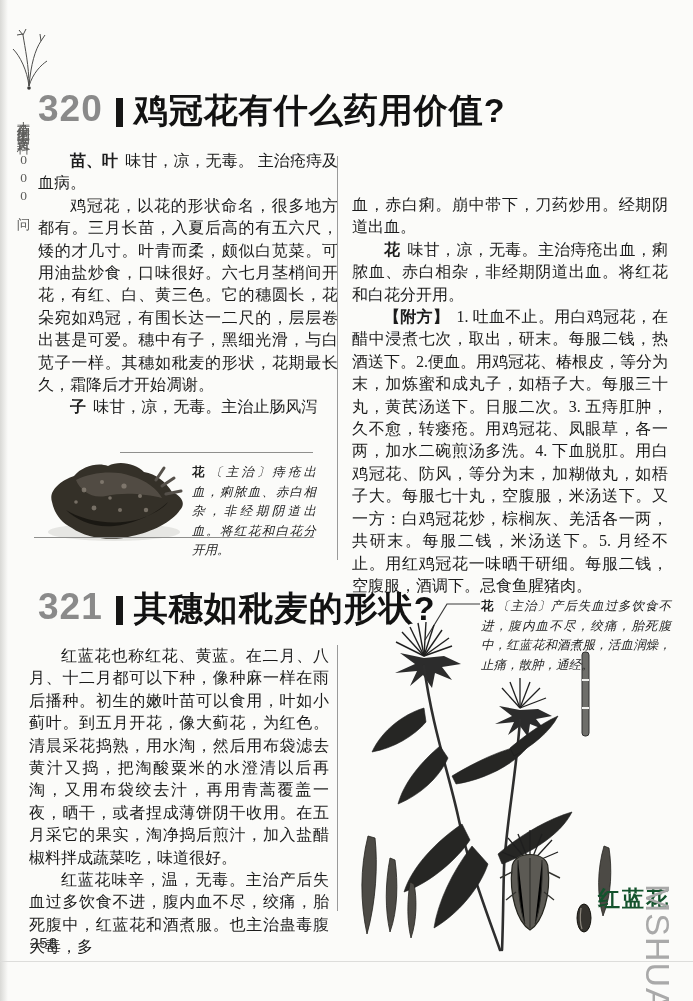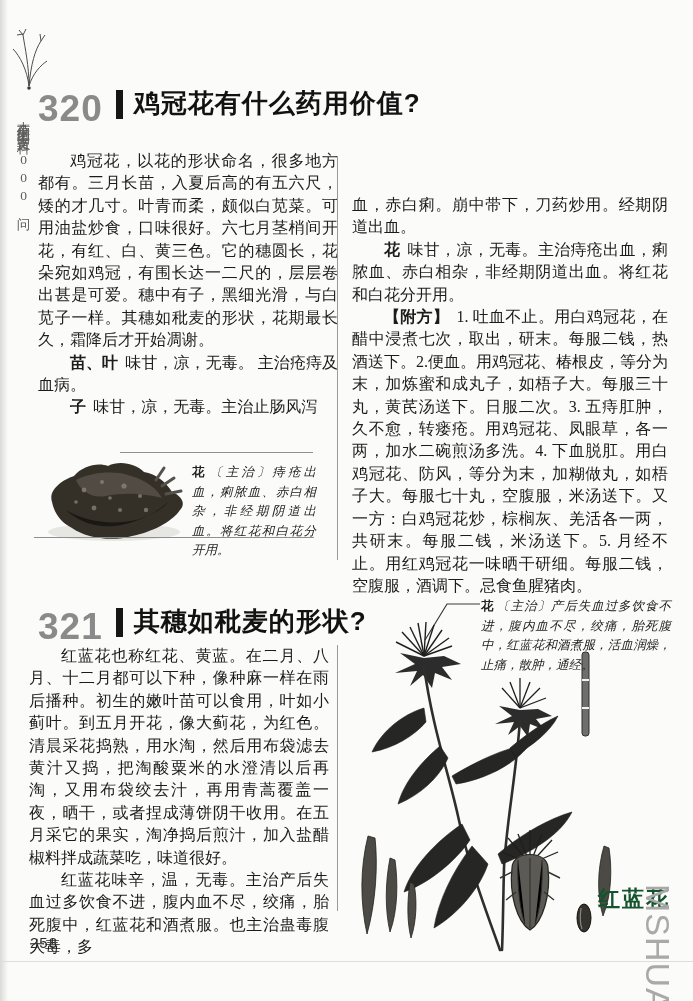--- a/index.html
+++ b/index.html
@@ -6,25 +6,25 @@
   body{width:693px;height:1001px;background:#e9e9e7;font-family:"Liberation Serif","DejaVu Serif",serif;}
   .page{position:relative;width:693px;height:1001px;background:#fbfbf9;overflow:hidden;}
   .edge-shade{position:absolute;left:0;top:0;width:8px;height:1001px;
     background:linear-gradient(90deg,#d9d9d6,rgba(251,251,249,0));}
 
   
   .sidebar-title{position:absolute;left:14px;top:110px;writing-mode:vertical-rl;text-orientation:upright;
     font-size:13.5px;letter-spacing:3px;color:#5d5d5b;font-family:"Liberation Serif",serif;}
 
   
-  .sec-header{position:absolute;display:flex;align-items:flex-start;}
+  .sec-header{position:absolute;display:flex;align-items:flex-end;}
   .sec-num{font-family:"Liberation Sans","DejaVu Sans",sans-serif;font-weight:800;font-size:37px;
     color:#8a8a8a;line-height:1;letter-spacing:1px;}
   .sec-bar{display:inline-block;width:7px;height:29px;background:#161616;margin:0 11px 0 13px;}
-  .sec-title{font-family:"Liberation Sans","DejaVu Sans",sans-serif;font-weight:800;font-size:26px;
+  .sec-title{font-family:"Liberation Sans","DejaVu Sans",sans-serif;font-weight:800;font-size:34px;
     color:#121212;line-height:1;margin:0;letter-spacing:1px;}
 
   
   .col{position:absolute;}
   .body{margin:0;font-size:16px;line-height:22.4px;text-align:justify;color:#1c1c1c;}
   .indent{text-indent:2em;}
   .lead{font-weight:700;margin-right:.45em;}
 
   
   .vrule{position:absolute;width:1px;background:#9a9a9a;}
@@ -67,22 +67,22 @@
 
   <div class="sidebar-title">本草纲目图文百科1000问</div>
 
   <div class="sec-header" style="left:38px;top:90px;">
     <span class="sec-num">320</span>
     <span class="sec-bar"></span>
     <h1 class="sec-title">鸡冠花有什么药用价值?</h1>
   </div>
 
   <div class="col" style="left:38px;top:150px;width:300px;">
+    <p class="body indent"><span class="lead">苗、叶</span><span>味甘，凉，无毒。 主治疮痔及血病。</span></p>
     <p class="body indent"><span>鸡冠花，以花的形状命名，很多地方都有。三月长苗，入夏后高的有五六尺，矮的才几寸。叶青而柔，颇似白苋菜。可用油盐炒食，口味很好。六七月茎梢间开花，有红、白、黄三色。它的穗圆长，花朵宛如鸡冠，有围长达一二尺的，层层卷出甚是可爱。穗中有子，黑细光滑，与白苋子一样。其穗如秕麦的形状，花期最长久，霜降后才开始凋谢。</span></p>
-    <p class="body indent"><span class="lead">苗、叶</span><span>味甘，凉，无毒。 主治疮痔及血病。</span></p>
     <p class="body indent"><span class="lead">子</span><span>味甘，凉，无毒。主治止肠风泻</span></p>
   </div>
 
   <div class="col" style="left:352px;top:150px;width:316px;margin-top:44px;">
     <p class="body"><span>血，赤白痢。崩中带下，刀药炒用。经期阴道出血。</span></p>
     <p class="body indent"><span class="lead">花</span><span>味甘，凉，无毒。主治痔疮出血，痢脓血、赤白相杂，非经期阴道出血。将红花和白花分开用。</span></p>
     <p class="body indent"><span class="lead">【附方】</span><span>1. 吐血不止。用白鸡冠花，在醋中浸煮七次，取出，研末。每服二钱，热酒送下。2.便血。用鸡冠花、椿根皮，等分为末，加炼蜜和成丸子，如梧子大。每服三十丸，黄芪汤送下。日服二次。3. 五痔肛肿，久不愈，转瘘疮。用鸡冠花、凤眼草，各一两，加水二碗煎汤多洗。4. 下血脱肛。用白鸡冠花、防风，等分为末，加糊做丸，如梧子大。每服七十丸，空腹服，米汤送下。又一方：白鸡冠花炒，棕榈灰、羌活各一两，共研末。每服二钱，米汤送下。5. 月经不止。用红鸡冠花一味晒干研细。每服二钱，空腹服，酒调下。忌食鱼腥猪肉。</span></p>
   </div>
 
   <div class="vrule" style="left:337px;top:156px;height:404px;"></div>
@@ -111,21 +111,21 @@
         <path d="M120,30 l8,-12"></path>
     </g>
   </svg>
 
   <div class="hrule" style="left:120px;top:452px;width:193px;"></div>
   <div class="caption" style="left:192px;top:463px;width:124px;">
     <span class="lead">花</span><span>〔主治〕痔疮出血，痢脓血、赤白相杂，非经期阴道出血。将红花和白花分开用。</span>
   </div>
   <div class="hrule" style="left:34px;top:537px;width:280px;"></div>
 
-  <div class="sec-header" style="left:38px;top:588px;margin-top:20px;">
+  <div class="sec-header" style="left:38px;top:588px;">
     <span class="sec-num">321</span>
     <span class="sec-bar"></span>
     <h1 class="sec-title">其穗如秕麦的形状?</h1>
   </div>
 
   <div class="col" style="left:29px;top:645px;width:300px;">
     <p class="body indent"><span>红蓝花也称红花、黄蓝。在二月、八月、十二月都可以下种，像种麻一样在雨后播种。初生的嫩叶苗可以食用，叶如小蓟叶。到五月开花，像大蓟花，为红色。清晨采花捣熟，用水淘，然后用布袋滤去黄汁又捣，把淘酸粟米的水澄清以后再淘，又用布袋绞去汁，再用青蒿覆盖一夜，晒干，或者捏成薄饼阴干收用。在五月采它的果实，淘净捣后煎汁，加入盐醋椒料拌成蔬菜吃，味道很好。</span></p>
     <p class="body indent"><span>红蓝花味辛，温，无毒。主治产后失血过多饮食不进，腹内血不尽，绞痛，胎死腹中，红蓝花和酒煮服。也主治蛊毒腹大毒，多</span></p>
   </div>
 

